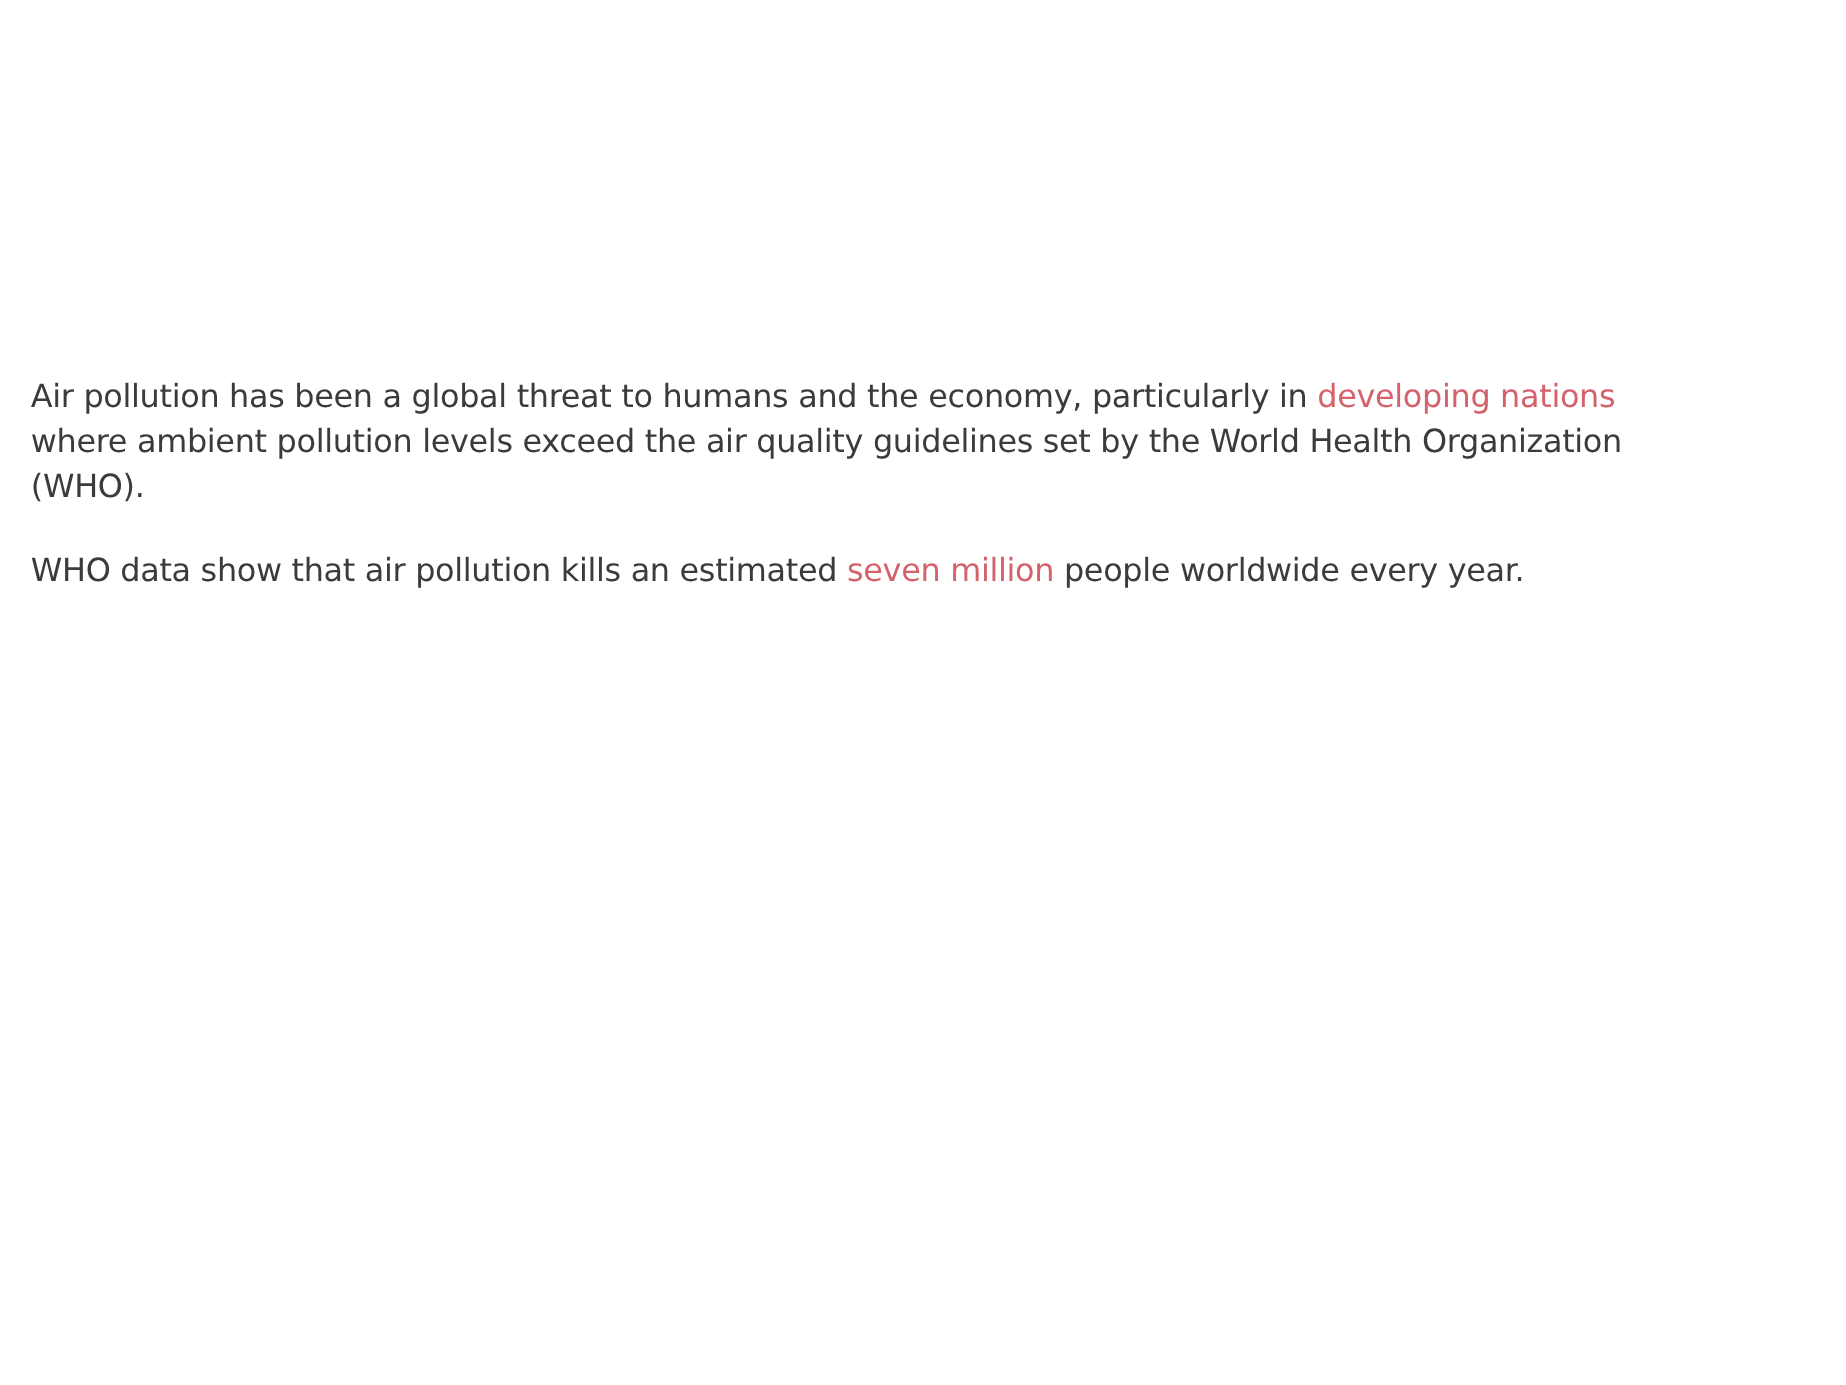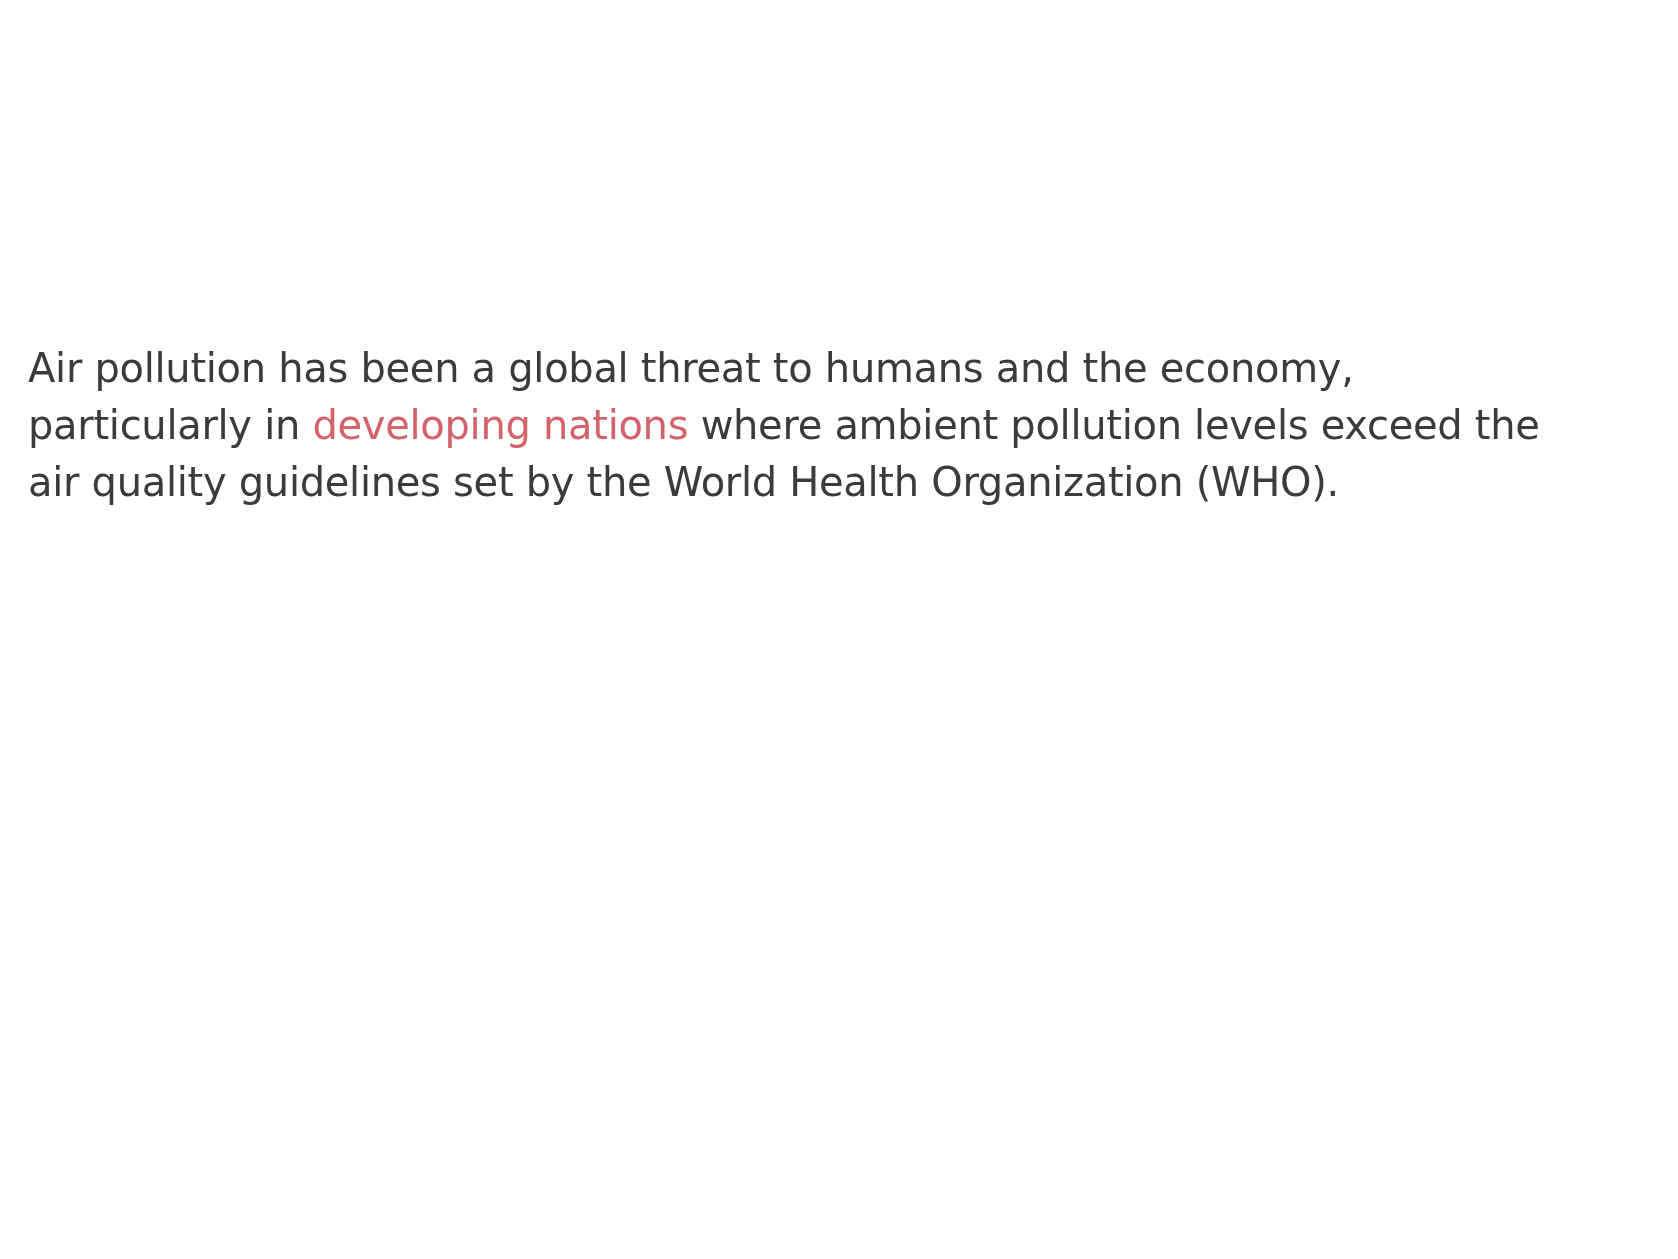--- a/index.html
+++ b/index.html
@@ -22,21 +22,21 @@
   }
   .content {
     position: absolute;
     left: 28px;
     top: 340px;
     width: 1590px;
   }
   .para {
     color: #3b3b3b;
     font-family: "DejaVu Sans", sans-serif;
-    font-size: 40px;
+    font-size: 29px;
     line-height: 1.42;
     letter-spacing: -0.3px;
     margin: 0 0 34px 0;
     max-width: 1560px;
     font-weight: 400;
   }
   .para:last-child {
     margin-bottom: 0;
   }
   .p1 { max-width: 1520px; }
@@ -52,16 +52,19 @@
 </head>
 <body>
 
 <div class="slide">
   <div class="content">
 
     <p class="para p1">
       <span class="plain">Air pollution has been a global threat to humans and the economy, particularly in </span><span class="hl">developing nations</span><span class="plain"> where ambient pollution levels exceed the air quality guidelines set by the World Health Organization (WHO).</span>
     </p>
 
+    <p class="para p2">
+      <span class="plain">WHO data show that air pollution kills an estimated </span><span class="hl">seven million</span><span class="plain"> people worldwide every year.</span>
+    </p>
 
 
   </div>
 </div>
 
 </body></html>

